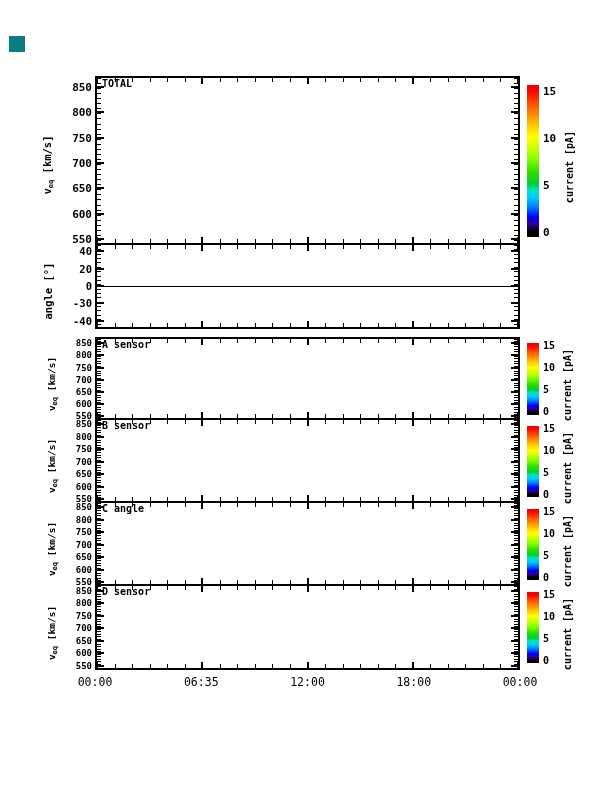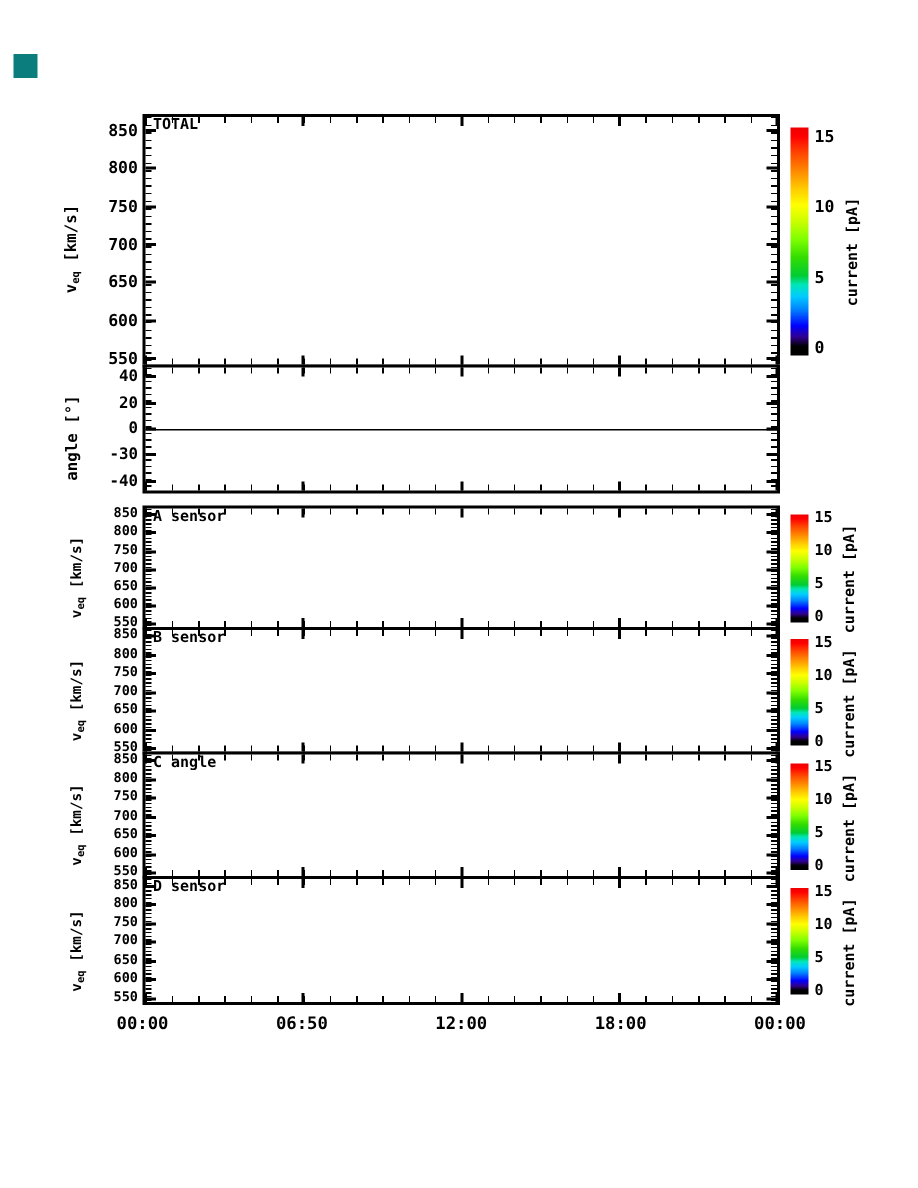--- a/index.html
+++ b/index.html
@@ -76,21 +76,21 @@
     font-weight:bold; font-size:10px;
   }
   #cb0{ left:527px; top:85px;  height:152px; } #cb0 .cb-title{ left:42px; top:76px; }
   #cb2{ left:527px; top:343px; height:72px; }
   #cb3{ left:527px; top:426px; height:71px; }
   #cb4{ left:527px; top:509px; height:71px; }
   #cb5{ left:527px; top:592px; height:71px; }
   .cb-small .cb-title{ left:40px; top:50%; }
   .xlabels{ position:absolute; left:95px; top:675px; width:425px; height:14px; }
   .xlabels span{
-    position:absolute; transform:translateX(-50%); font-size:11.5px; font-weight:bold;
+    position:absolute; transform:translateX(-50%); font-size:11.5px; font-weight:normal;
     white-space:nowrap;
   }
   .date-label{
     position:absolute; left:95px; top:690px; width:425px; text-align:center;
     font-size:11.5px; font-weight:bold;
   }
   .footer{
     position:absolute; left:62px; top:752px; font-size:7.5px; line-height:9.5px;
     white-space:nowrap;
   }
@@ -381,21 +381,21 @@
     <div class="cbar"></div>
     <div class="cb-title"><span>current [pA]</span></div>
   <div class="cbtick" style="bottom: 96%;">15</div>
       <div class="cbtick" style="bottom: 65.1667%;">10</div>
       <div class="cbtick" style="bottom: 34.3333%;">5</div>
       <div class="cbtick" style="bottom: 3.5%;">0</div>
     </div>
 
   <div class="xlabels" id="xlabels">
       <span style="left: 0%;">00:00</span>
-      <span style="left: 25%;">06:50</span>
+      <span style="left: 25%;">06:35</span>
       <span style="left: 50%;">12:00</span>
       <span style="left: 75%;">18:00</span>
       <span style="left: 100%;">00:00</span>
     </div>
 
   <div class="footer">
   </div>
 </div>
 
 </body></html>

